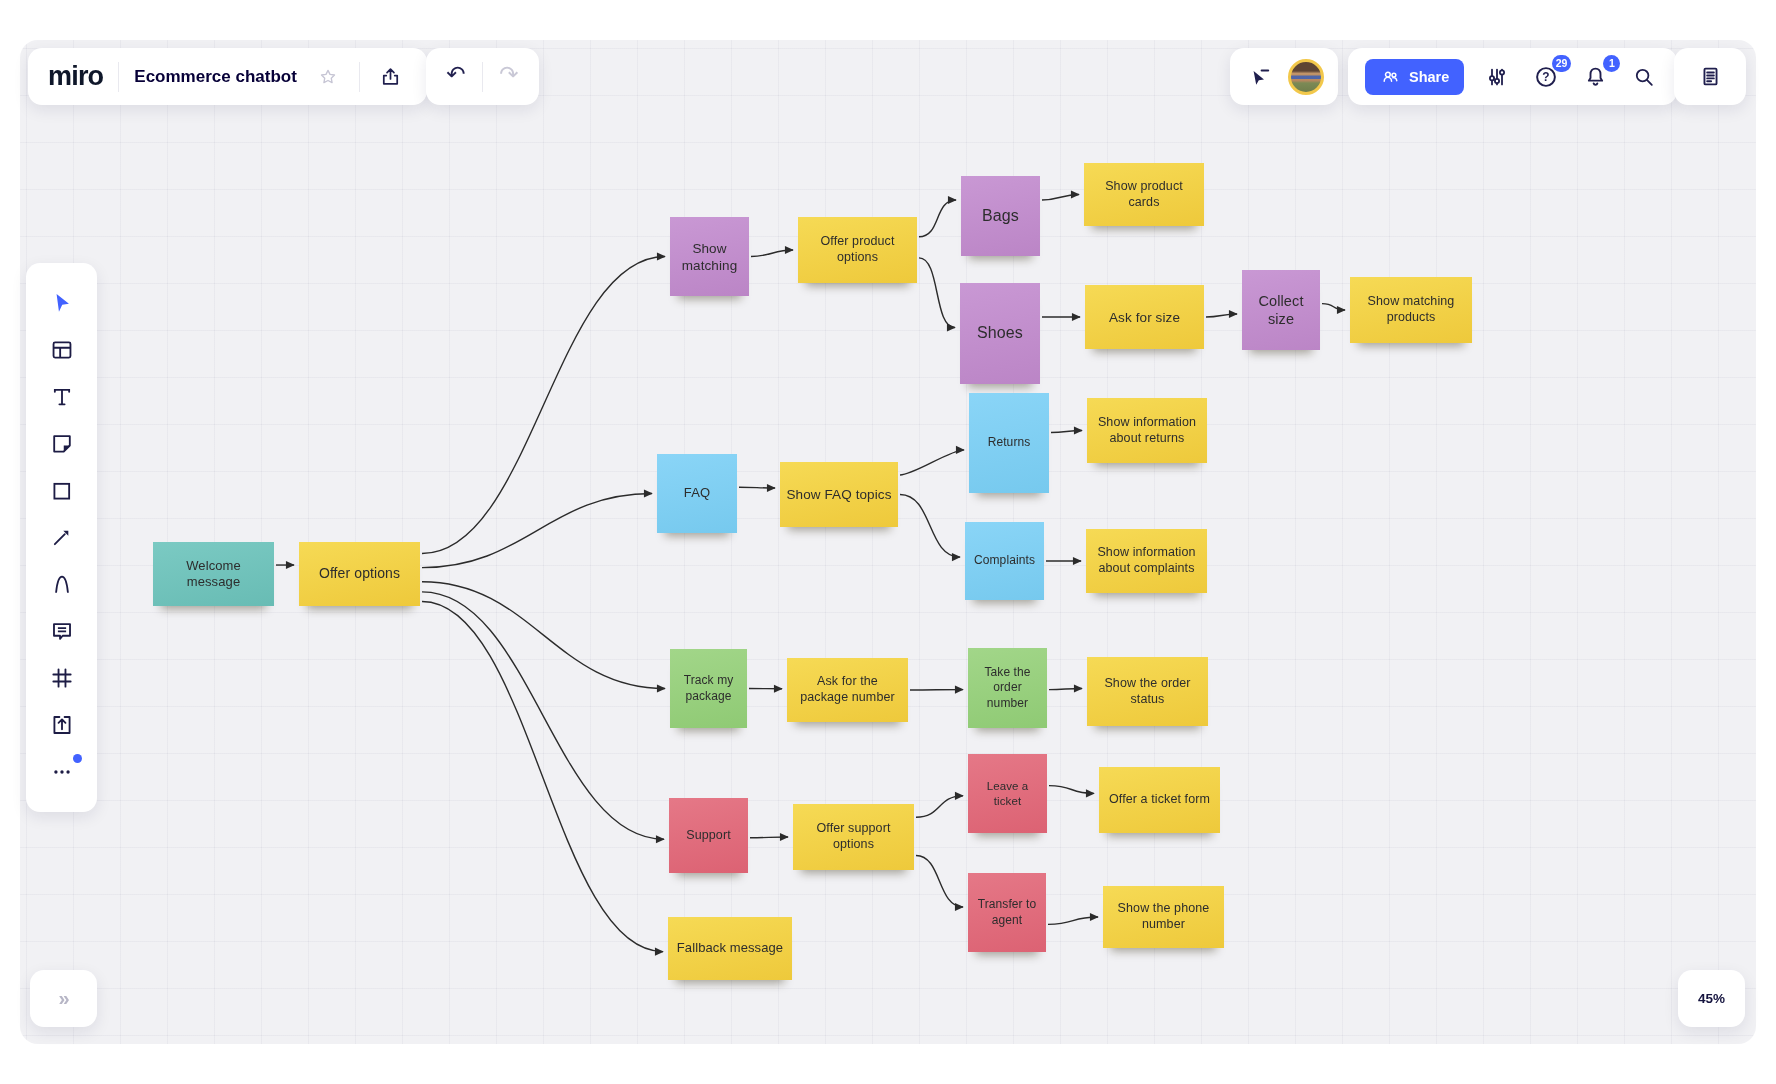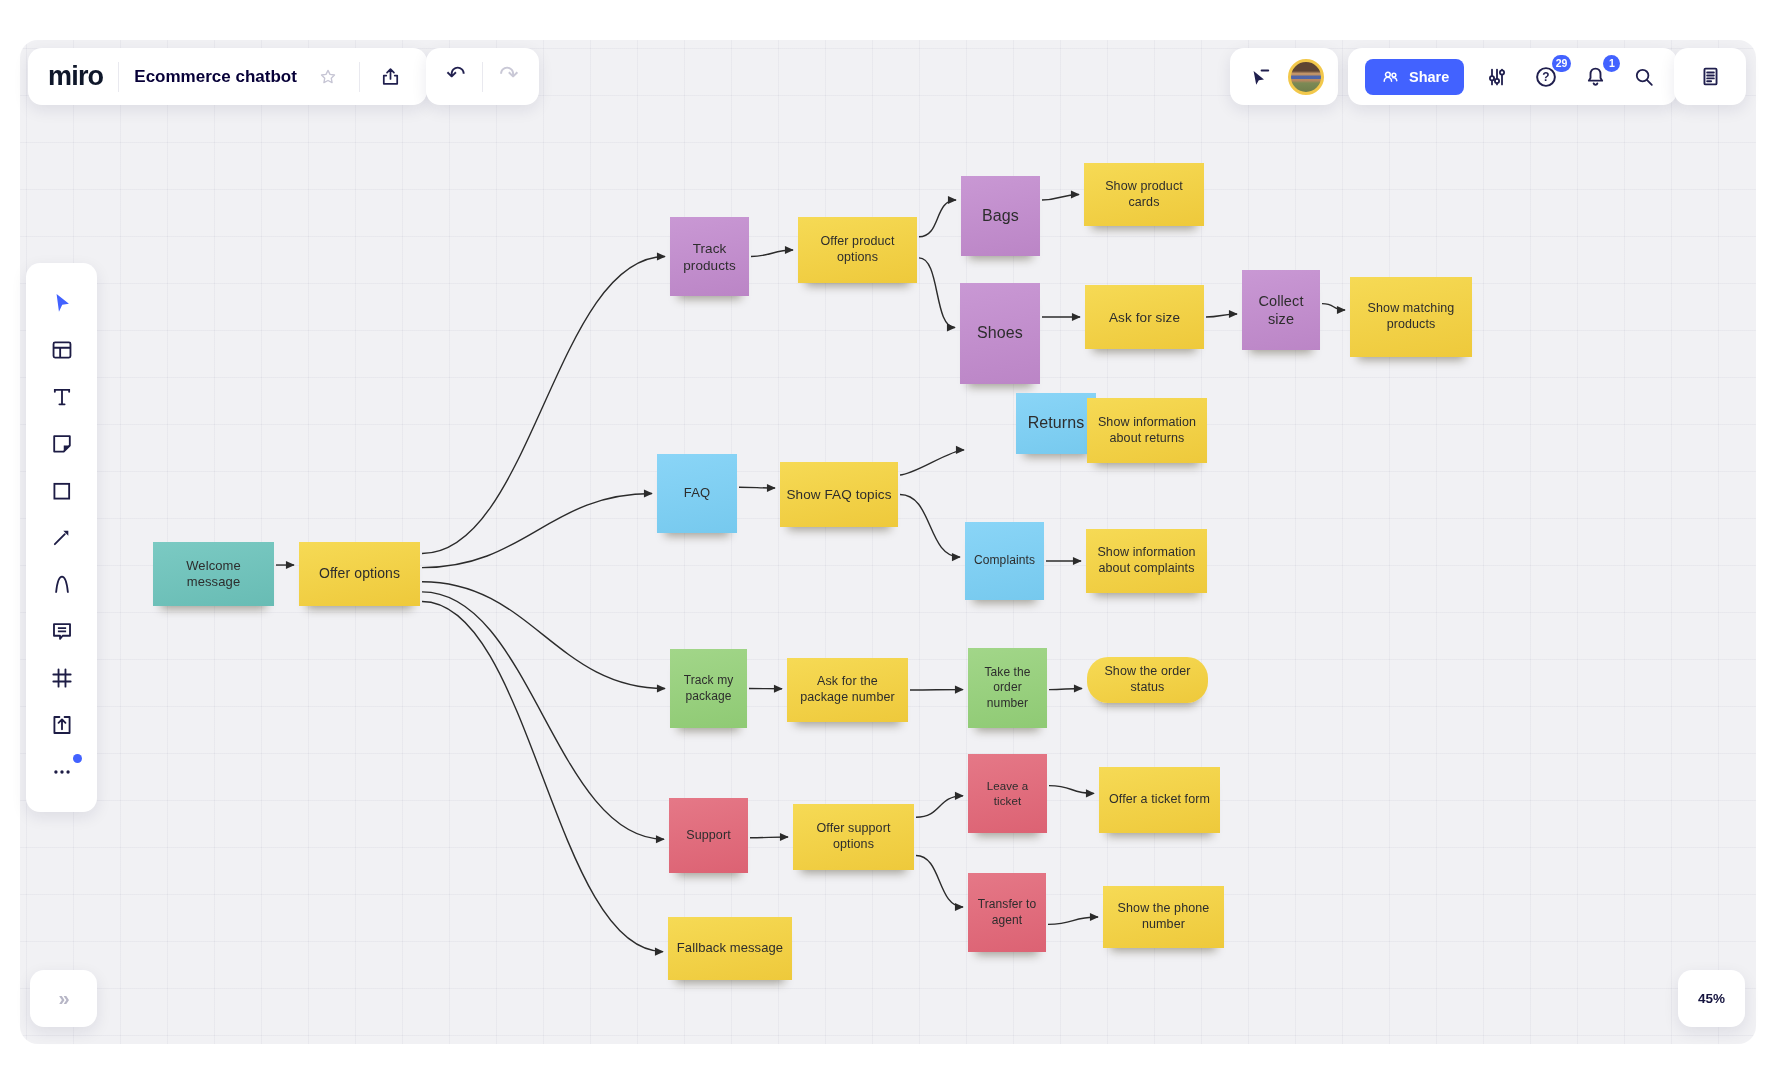--- a/index.html
+++ b/index.html
@@ -121,71 +121,71 @@
       </g>
   </svg>
   <div id="notes-layer">
       <div class="note" style="left: 133px; top: 502px; width: 121px; height: 64px; font-size: 13px; color: rgb(45, 45, 45); background: linear-gradient(168deg, rgb(123, 202, 195) 0%, rgb(104, 188, 180) 100%);">
         <span>Welcome message</span>
       </div>
       <div class="note" style="left: 279px; top: 502px; width: 121px; height: 64px; font-size: 14px; color: rgb(45, 45, 45); background: linear-gradient(168deg, rgb(246, 218, 85) 0%, rgb(238, 201, 59) 100%);">
         <span>Offer options</span>
       </div>
       <div class="note" style="left: 650px; top: 177px; width: 79px; height: 79px; font-size: 13.5px; color: rgb(45, 45, 45); background: linear-gradient(168deg, rgb(201, 152, 212) 0%, rgb(187, 133, 198) 100%);">
-        <span>Track products</span>
+        <span>Show matching</span>
       </div>
       <div class="note" style="left: 778px; top: 177px; width: 119px; height: 66px; font-size: 12.5px; color: rgb(45, 45, 45); background: linear-gradient(168deg, rgb(246, 218, 85) 0%, rgb(238, 201, 59) 100%);">
         <span>Offer product options</span>
       </div>
       <div class="note" style="left: 941px; top: 136px; width: 79px; height: 80px; font-size: 16px; color: rgb(45, 45, 45); background: linear-gradient(168deg, rgb(201, 152, 212) 0%, rgb(187, 133, 198) 100%);">
         <span>Bags</span>
       </div>
       <div class="note" style="left: 940px; top: 243px; width: 80px; height: 101px; font-size: 16px; color: rgb(45, 45, 45); background: linear-gradient(168deg, rgb(201, 152, 212) 0%, rgb(187, 133, 198) 100%);">
         <span>Shoes</span>
       </div>
       <div class="note" style="left: 1064px; top: 123px; width: 120px; height: 63px; font-size: 12.5px; color: rgb(45, 45, 45); background: linear-gradient(168deg, rgb(246, 218, 85) 0%, rgb(238, 201, 59) 100%);">
         <span>Show product cards</span>
       </div>
       <div class="note" style="left: 1065px; top: 245px; width: 119px; height: 64px; font-size: 13.5px; color: rgb(45, 45, 45); background: linear-gradient(168deg, rgb(246, 218, 85) 0%, rgb(238, 201, 59) 100%);">
         <span>Ask for size</span>
       </div>
       <div class="note" style="left: 1222px; top: 230px; width: 78px; height: 80px; font-size: 14.5px; color: rgb(45, 45, 45); background: linear-gradient(168deg, rgb(201, 152, 212) 0%, rgb(187, 133, 198) 100%);">
         <span>Collect size</span>
       </div>
-      <div class="note" style="left: 1330px; top: 237px; width: 122px; height: 80px; font-size: 12.5px; color: rgb(45, 45, 45); background: linear-gradient(168deg, rgb(246, 218, 85) 0%, rgb(238, 201, 59) 100%);">
+      <div class="note" style="left: 1330px; top: 237px; width: 122px; height: 66px; font-size: 12.5px; color: rgb(45, 45, 45); background: linear-gradient(168deg, rgb(246, 218, 85) 0%, rgb(238, 201, 59) 100%);">
         <span>Show matching products</span>
       </div>
       <div class="note" style="left: 637px; top: 414px; width: 80px; height: 79px; font-size: 13px; color: rgb(45, 45, 45); background: linear-gradient(168deg, rgb(138, 213, 247) 0%, rgb(118, 201, 238) 100%);">
         <span>FAQ</span>
       </div>
       <div class="note" style="left: 760px; top: 422px; width: 118px; height: 65px; font-size: 13.5px; color: rgb(45, 45, 45); background: linear-gradient(168deg, rgb(246, 218, 85) 0%, rgb(238, 201, 59) 100%);">
         <span>Show FAQ topics</span>
       </div>
-      <div class="note" style="left: 996px; top: 353px; width: 80px; height: 61px; font-size: 16px; color: rgb(45, 45, 45); background: linear-gradient(168deg, rgb(138, 213, 247) 0%, rgb(118, 201, 238) 100%);">
+      <div class="note" style="left: 949px; top: 353px; width: 80px; height: 100px; font-size: 12px; color: rgb(45, 45, 45); background: linear-gradient(168deg, rgb(138, 213, 247) 0%, rgb(118, 201, 238) 100%);">
         <span>Returns</span>
       </div>
       <div class="note" style="left: 1067px; top: 358px; width: 120px; height: 65px; font-size: 12.5px; color: rgb(45, 45, 45); background: linear-gradient(168deg, rgb(246, 218, 85) 0%, rgb(238, 201, 59) 100%);">
         <span>Show information about returns</span>
       </div>
       <div class="note" style="left: 945px; top: 482px; width: 79px; height: 78px; font-size: 12px; color: rgb(45, 45, 45); background: linear-gradient(168deg, rgb(138, 213, 247) 0%, rgb(118, 201, 238) 100%);">
         <span>Complaints</span>
       </div>
       <div class="note" style="left: 1066px; top: 489px; width: 121px; height: 64px; font-size: 12.5px; color: rgb(45, 45, 45); background: linear-gradient(168deg, rgb(246, 218, 85) 0%, rgb(238, 201, 59) 100%);">
         <span>Show information about complaints</span>
       </div>
       <div class="note" style="left: 650px; top: 609px; width: 77px; height: 79px; font-size: 12px; color: rgb(45, 45, 45); background: linear-gradient(168deg, rgb(162, 214, 137) 0%, rgb(143, 202, 116) 100%); align-items: center;">
         <span>Track my package</span>
       </div>
       <div class="note" style="left: 767px; top: 618px; width: 121px; height: 64px; font-size: 12.5px; color: rgb(45, 45, 45); background: linear-gradient(168deg, rgb(246, 218, 85) 0%, rgb(238, 201, 59) 100%);">
         <span>Ask for the package number</span>
       </div>
       <div class="note" style="left: 948px; top: 608px; width: 79px; height: 80px; font-size: 12px; color: rgb(45, 45, 45); background: linear-gradient(168deg, rgb(162, 214, 137) 0%, rgb(143, 202, 116) 100%);">
         <span>Take the order number</span>
       </div>
-      <div class="note" style="left: 1067px; top: 617px; width: 121px; height: 46px; font-size: 12.5px; color: rgb(45, 45, 45); background: linear-gradient(168deg, rgb(246, 218, 85) 0%, rgb(238, 201, 59) 100%); border-radius: 21px;">
+      <div class="note" style="left: 1067px; top: 617px; width: 121px; height: 69px; font-size: 12.5px; color: rgb(45, 45, 45); background: linear-gradient(168deg, rgb(246, 218, 85) 0%, rgb(238, 201, 59) 100%);">
         <span>Show the order status</span>
       </div>
       <div class="note" style="left: 649px; top: 758px; width: 79px; height: 75px; font-size: 12.5px; color: rgb(45, 45, 45); background: linear-gradient(168deg, rgb(229, 120, 135) 0%, rgb(220, 98, 115) 100%);">
         <span>Support</span>
       </div>
       <div class="note" style="left: 773px; top: 764px; width: 121px; height: 66px; font-size: 12.5px; color: rgb(45, 45, 45); background: linear-gradient(168deg, rgb(246, 218, 85) 0%, rgb(238, 201, 59) 100%);">
         <span>Offer support options</span>
       </div>
       <div class="note" style="left: 948px; top: 714px; width: 79px; height: 79px; font-size: 11.5px; color: rgb(45, 45, 45); background: linear-gradient(168deg, rgb(229, 120, 135) 0%, rgb(220, 98, 115) 100%);">
         <span>Leave a ticket</span>

